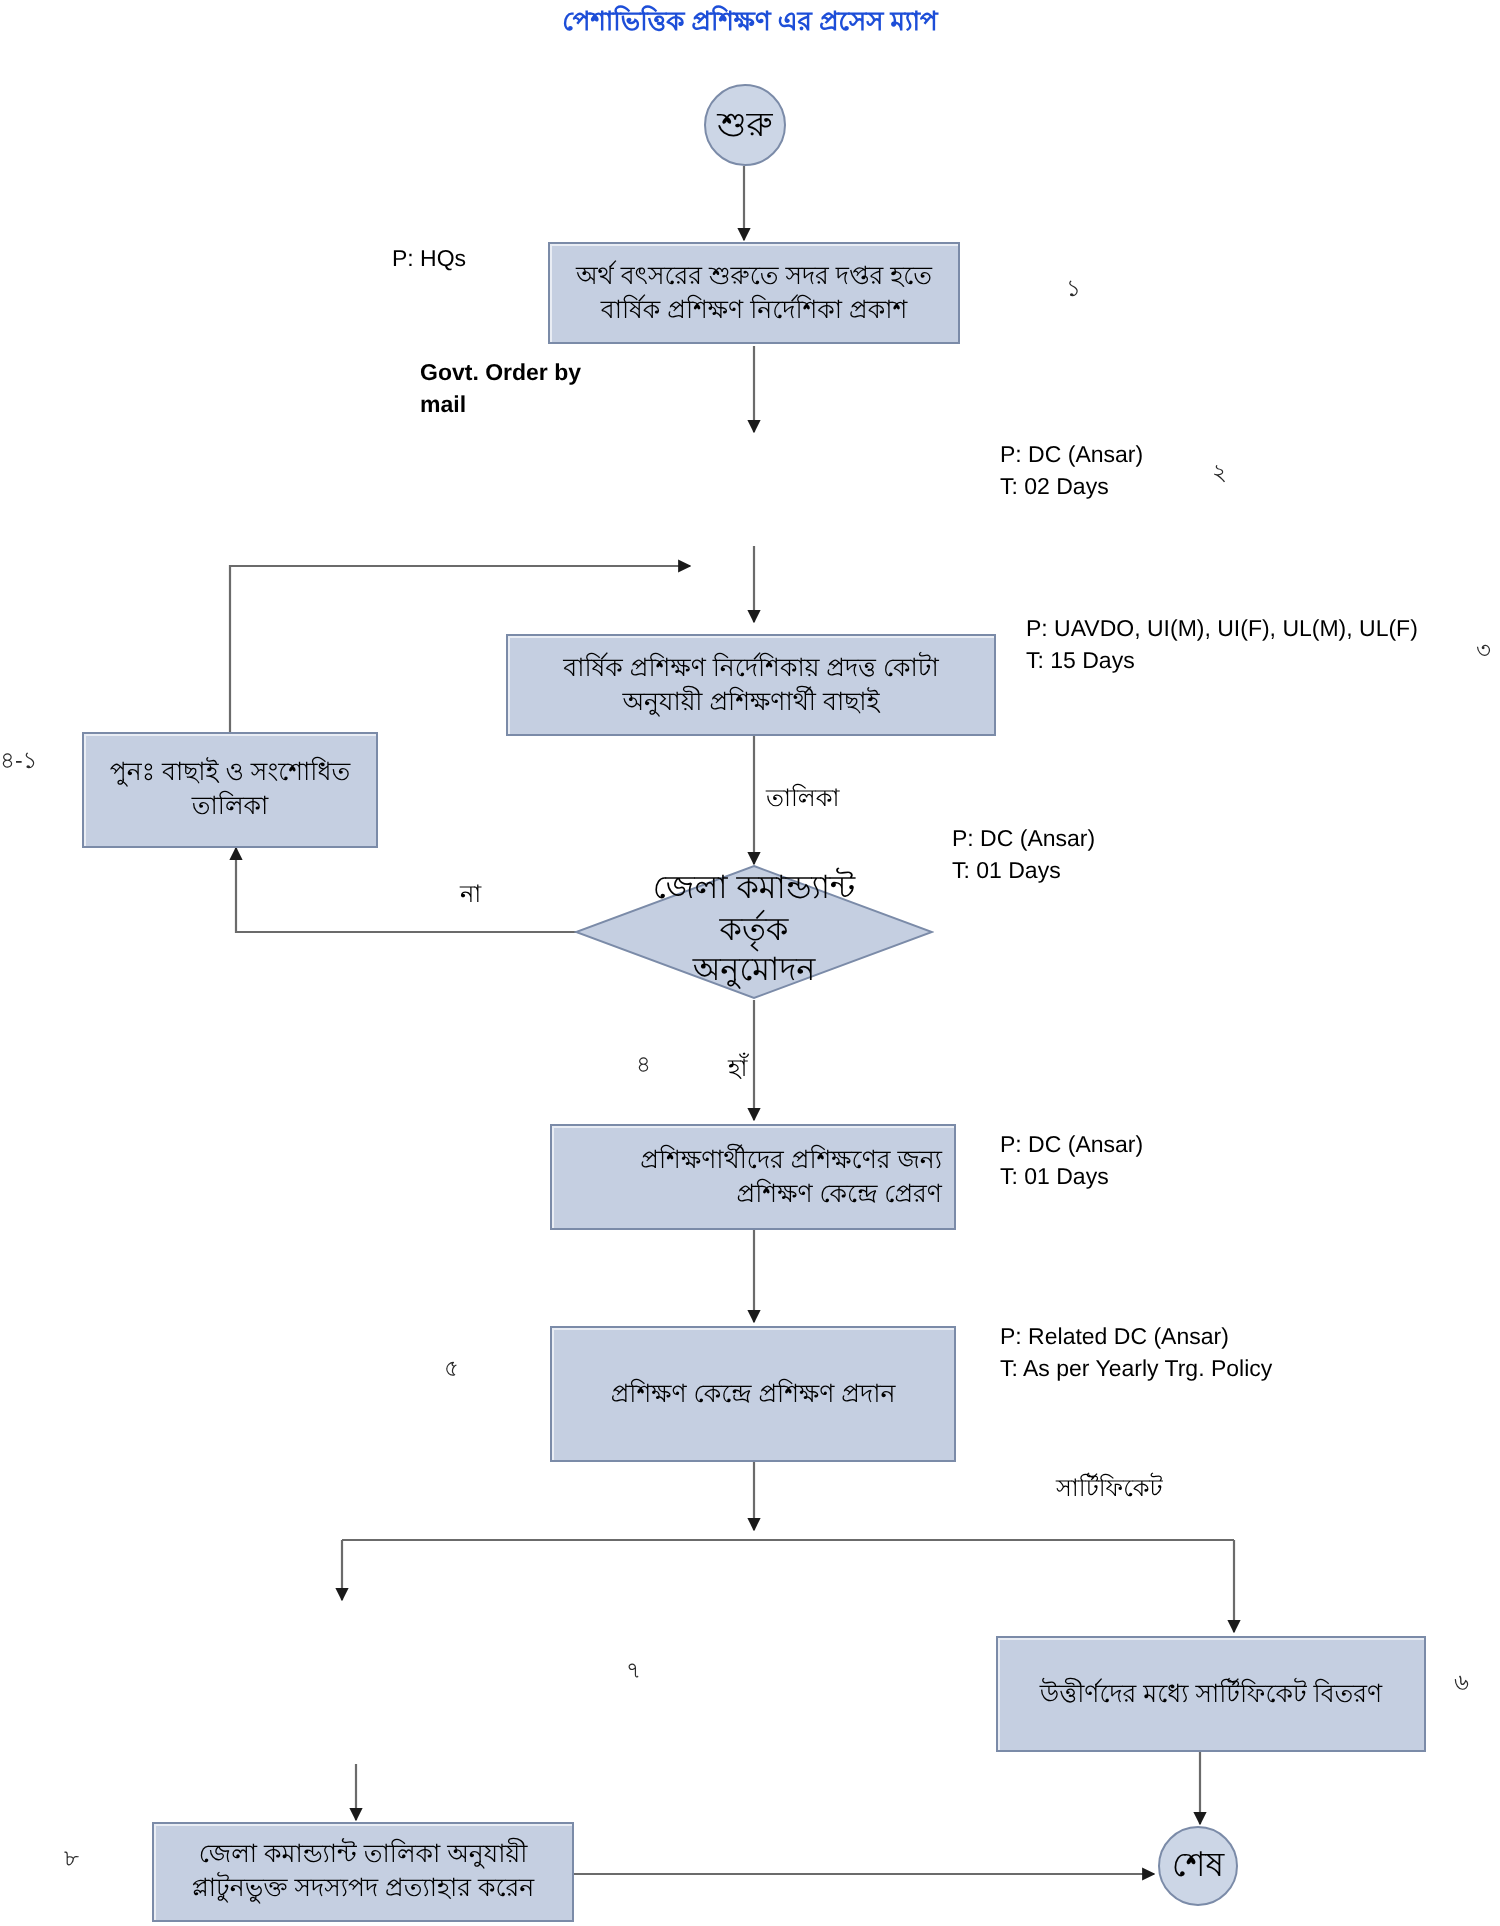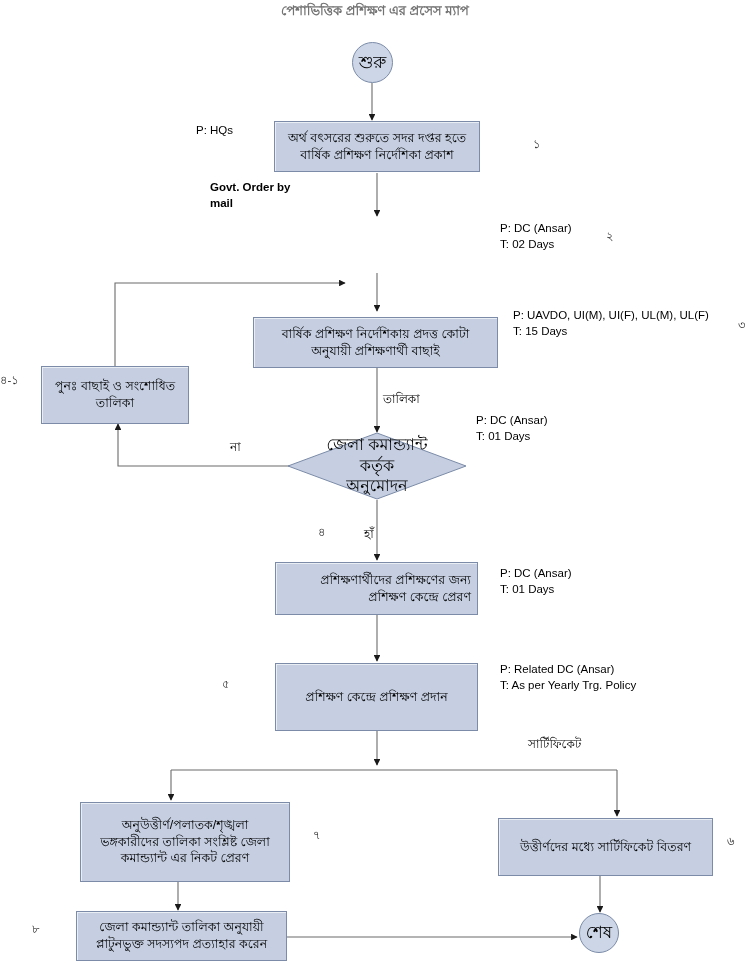--- a/index.html
+++ b/index.html
@@ -101,21 +101,21 @@
     white-space: nowrap;
   }
   #title {
     position: absolute;
     top: 1px;
     left: 0;
     width: 750px;
     text-align: center;
     font-size: 13px;
     font-weight: bold;
-    color: #737373;
+    color: #1d4ed8;
   }
 </style>
 </head>
 <body>
 
 <div id="canvas">
 
   <div id="title">পেশাভিত্তিক প্রশিক্ষণ এর প্রসেস ম্যাপ</div>
 
   <svg class="edges" viewBox="0 0 750 963">
@@ -189,25 +189,20 @@
 
   <div class="node" style="left:275px; top:562px; width:203px; height:53px;text-align:right;">
     <span class="node-inner">প্রশিক্ষণার্থীদের প্রশিক্ষণের জন্য
 প্রশিক্ষণ কেন্দ্রে প্রেরণ</span>
   </div>
 
   <div class="node" style="left:275px; top:663px; width:203px; height:68px;">
     <span class="node-inner">প্রশিক্ষণ কেন্দ্রে প্রশিক্ষণ প্রদান</span>
   </div>
 
-  <div class="node" style="left:80px; top:802px; width:210px; height:80px;">
-    <span class="node-inner">অনুউত্তীর্ণ/পলাতক/শৃঙ্খলা
-ভঙ্গকারীদের তালিকা সংশ্লিষ্ট  জেলা
-কমান্ড্যান্ট এর নিকট প্রেরণ</span>
-  </div>
 
   <div class="node" style="left:498px; top:818px; width:215px; height:58px;">
     <span class="node-inner">উত্তীর্ণদের মধ্যে সার্টিফিকেট বিতরণ</span>
   </div>
 
   <div class="node" style="left:76px; top:911px; width:211px; height:50px;">
     <span class="node-inner">জেলা কমান্ড্যান্ট তালিকা অনুযায়ী
 প্লাটুনভুক্ত সদস্যপদ প্রত্যাহার করেন</span>
   </div>
 

